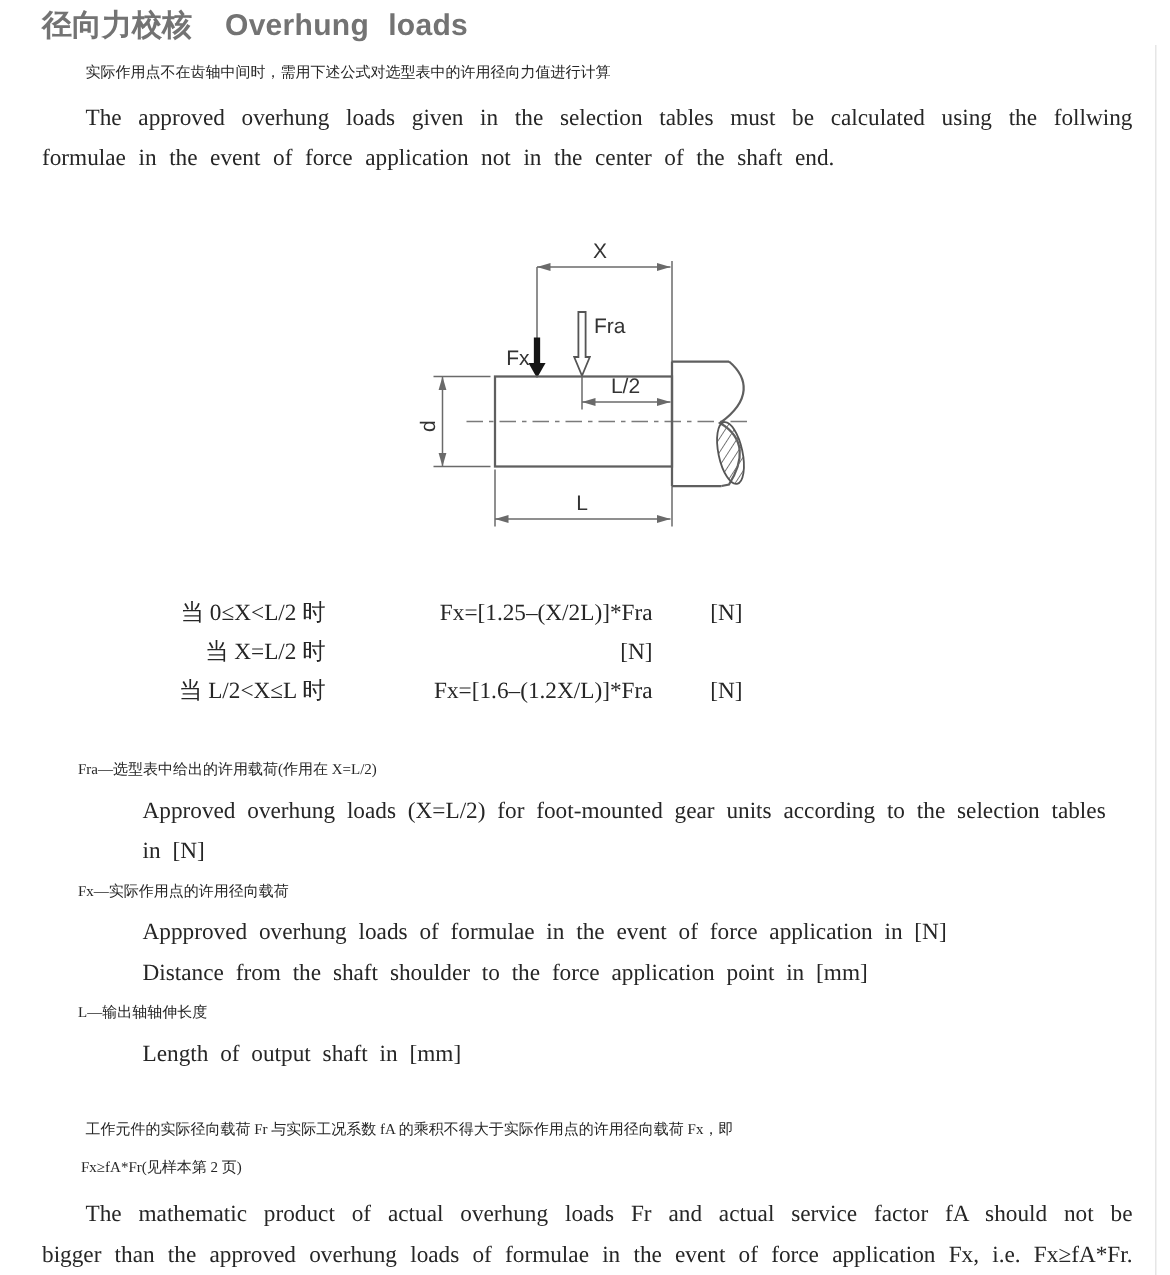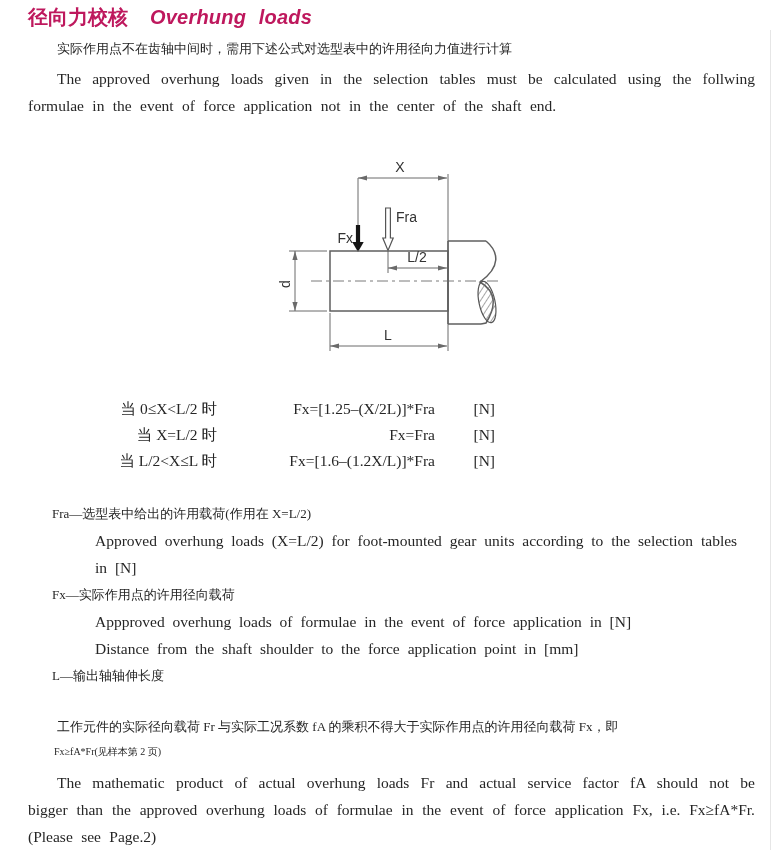--- a/index.html
+++ b/index.html
@@ -5,24 +5,24 @@
   * { margin:0; padding:0; box-sizing:border-box; }
   html,body { background:#ffffff; }
   .page {
     position:relative; width:780px; height:850px; background:#ffffff;
     font-family:"Liberation Serif","DejaVu Serif",serif; color:#262626; overflow:hidden;
   }
   .content { padding:4px 25px 0 28px; }
   .doc-title {
     display:flex; align-items:baseline; gap:22px;
     font-family:"Liberation Sans","DejaVu Sans",sans-serif;
-    font-weight:bold; font-size:20px; color:#be185d; line-height:26px;
+    font-weight:bold; font-size:20px; color:#737373; line-height:26px;
   }
-  .title-en { word-spacing:7px; letter-spacing:.2px;font-style:italic; }
-  .p-zh { font-size:13px; line-height:24px; }
+  .title-en { word-spacing:7px; letter-spacing:.2px; }
+  .p-zh { font-size:10px; line-height:24px; }
   .indent-zh { padding-left:29px; margin-top:7px; }
   .p-en { font-size:15.5px; line-height:27px; text-align:justify; word-spacing:4.5px; }
   .intro-en { margin-top:4px; text-indent:29px; }
   .diagram { margin:36px 0 0 250px; width:250px; height:205px; }
   .diagram svg { display:block; }
   .dia-label { font-family:"Liberation Sans","DejaVu Sans",sans-serif; font-size:14px; fill:#333; }
   .formulas { margin:36px 0 0 29px; font-size:15.5px; }
   .f-row { display:grid; grid-template-columns:160px 218px 60px; line-height:26px;text-align:right; }
   .defs { margin-top:26px; font-size:15.5px; }
   .def-term { margin-left:24px; line-height:27px; }
@@ -112,37 +112,37 @@
     </div>
 
     <div class="formulas">
       <div class="f-row">
         <span>当 0≤X&lt;L/2 时</span>
         <span>Fx=[1.25–(X/2L)]*Fra</span>
         <span>[N]</span>
       </div>
       <div class="f-row">
         <span>当 X=L/2 时</span>
-        <span>Fx=Fra</span>
         <span>[N]</span>
       </div>
       <div class="f-row">
         <span>当 L/2&lt;X≤L 时</span>
         <span>Fx=[1.6–(1.2X/L)]*Fra</span>
         <span>[N]</span>
       </div>
     </div>
 
     <div class="defs">
       <div class="def-term p-zh">Fra—选型表中给出的许用载荷(作用在 X=L/2)</div>
       <div class="def-detail">Approved overhung loads (X=L/2) for foot-mounted gear units according to the selection tables in [N]</div>
       <div class="def-term p-zh">Fx—实际作用点的许用径向载荷</div>
       <div class="def-detail">Appproved overhung loads of formulae in the event of force application in [N]</div>
       <div class="def-detail">Distance from the shaft shoulder to the force application point in [mm]</div>
       <div class="def-term p-zh">L—输出轴轴伸长度</div>
+      <div class="def-detail">Length of output shaft in [mm]</div>
     </div>
 
     <p class="p-zh note-zh1">工作元件的实际径向载荷 Fr 与实际工况系数 fA 的乘积不得大于实际作用点的许用径向载荷 Fx，即</p>
     <p class="note-zh2">Fx≥fA*Fr(见样本第 2 页)</p>
     <p class="p-en note-en">The mathematic product of actual overhung loads Fr and actual service factor fA should not be bigger than the approved overhung loads of formulae in the event of force application Fx, i.e. Fx≥fA*Fr.(Please see Page.2)</p>
 
   </div>
 </div>
 
 </body></html>

